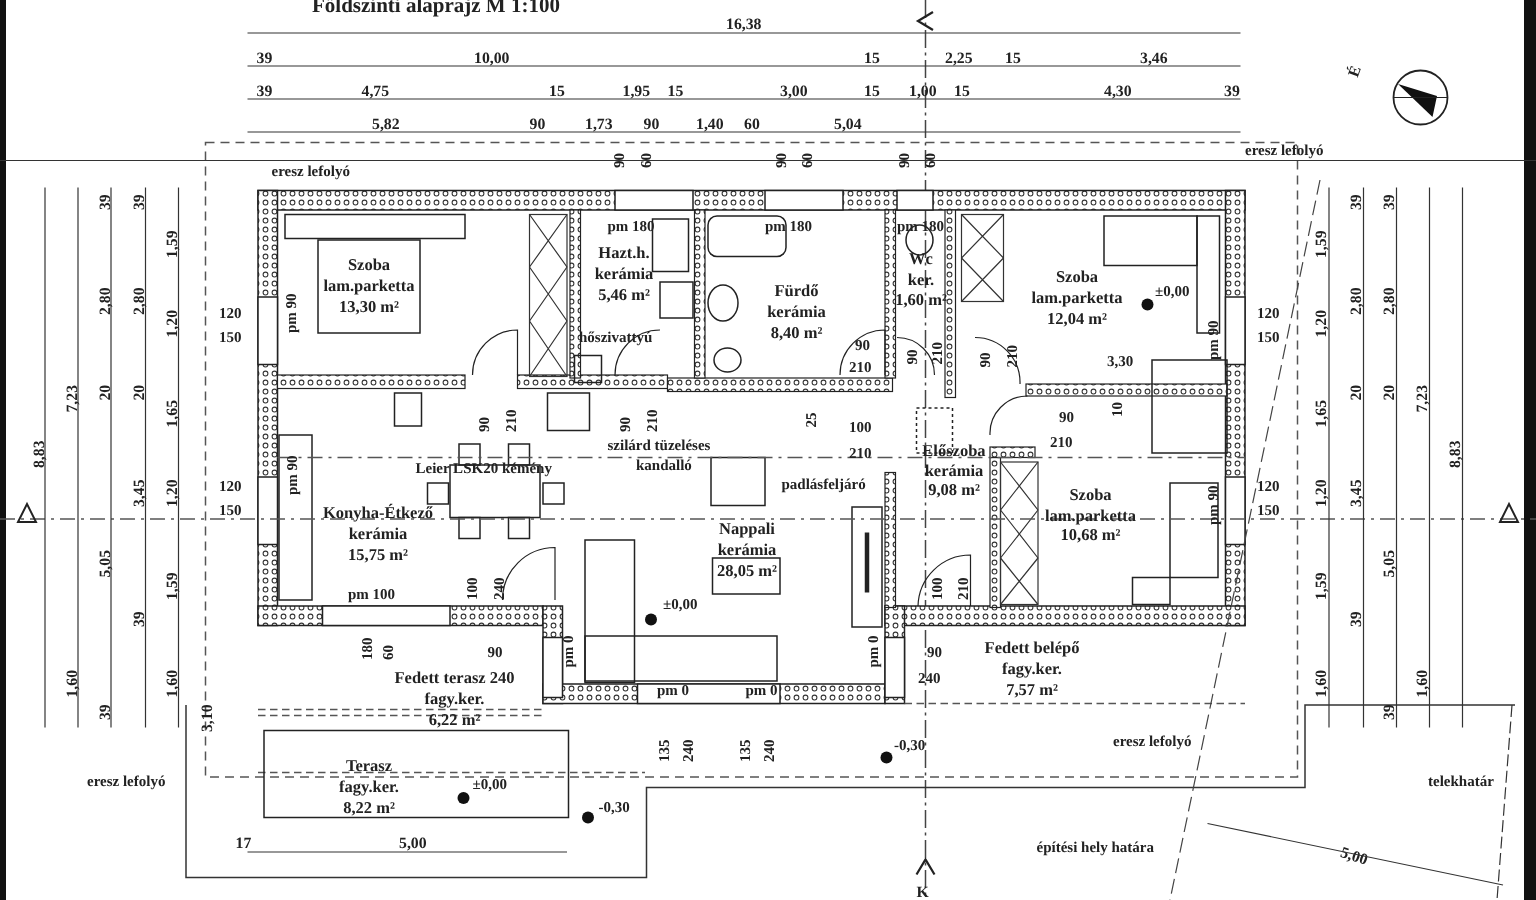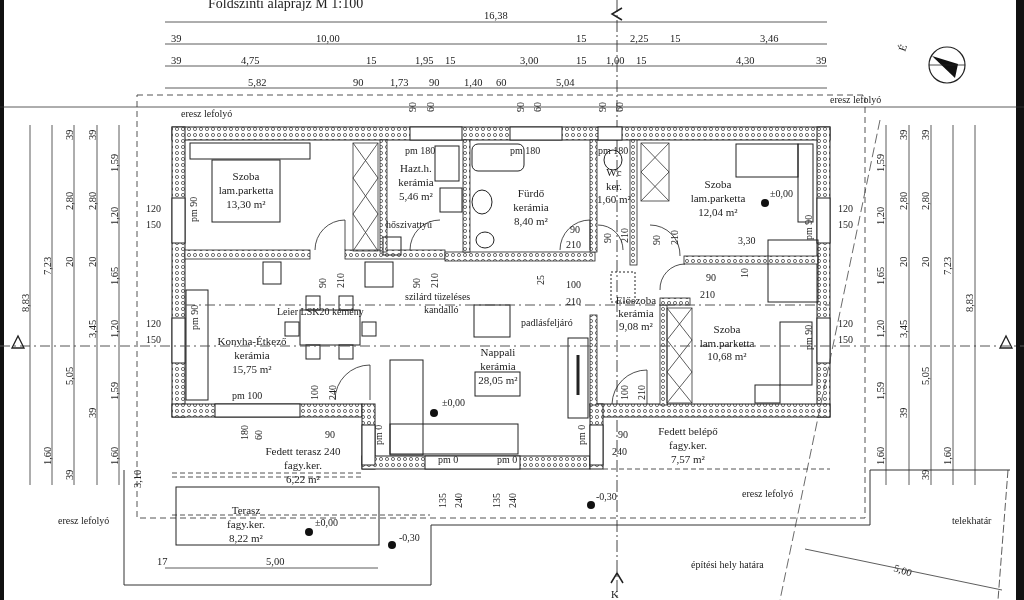--- a/index.html
+++ b/index.html
@@ -1,17 +1,17 @@
 <!DOCTYPE html>
 <html><head>
 <meta charset="utf-8">
 <style>
   html,body{margin:0;padding:0;background:#ffffff;}
   body{width:1024px;height:600px;overflow:hidden;position:relative;font-family:"Liberation Serif","DejaVu Serif",serif;color:#1a1a1a;}
-  .frame{position:absolute;left:0;top:0;width:1024px;height:600px;}
+  .frame{position:absolute;left:0;top:0;width:1024px;height:600px;font-weight:bold;}
   svg{position:absolute;left:0;top:0;}
   .t{font-family:"Liberation Serif","DejaVu Serif",serif;fill:#222;}
   .dim{font-size:10.5px;}
   .room{font-size:11px;}
   .title{font-size:14px;}
   .lbl{font-size:10px;}
   .edge-l{position:absolute;left:0;top:0;width:4px;height:600px;background:#111;}
   .edge-r{position:absolute;right:0;top:0;width:8px;height:600px;background:#111;}
 </style>
 </head>

